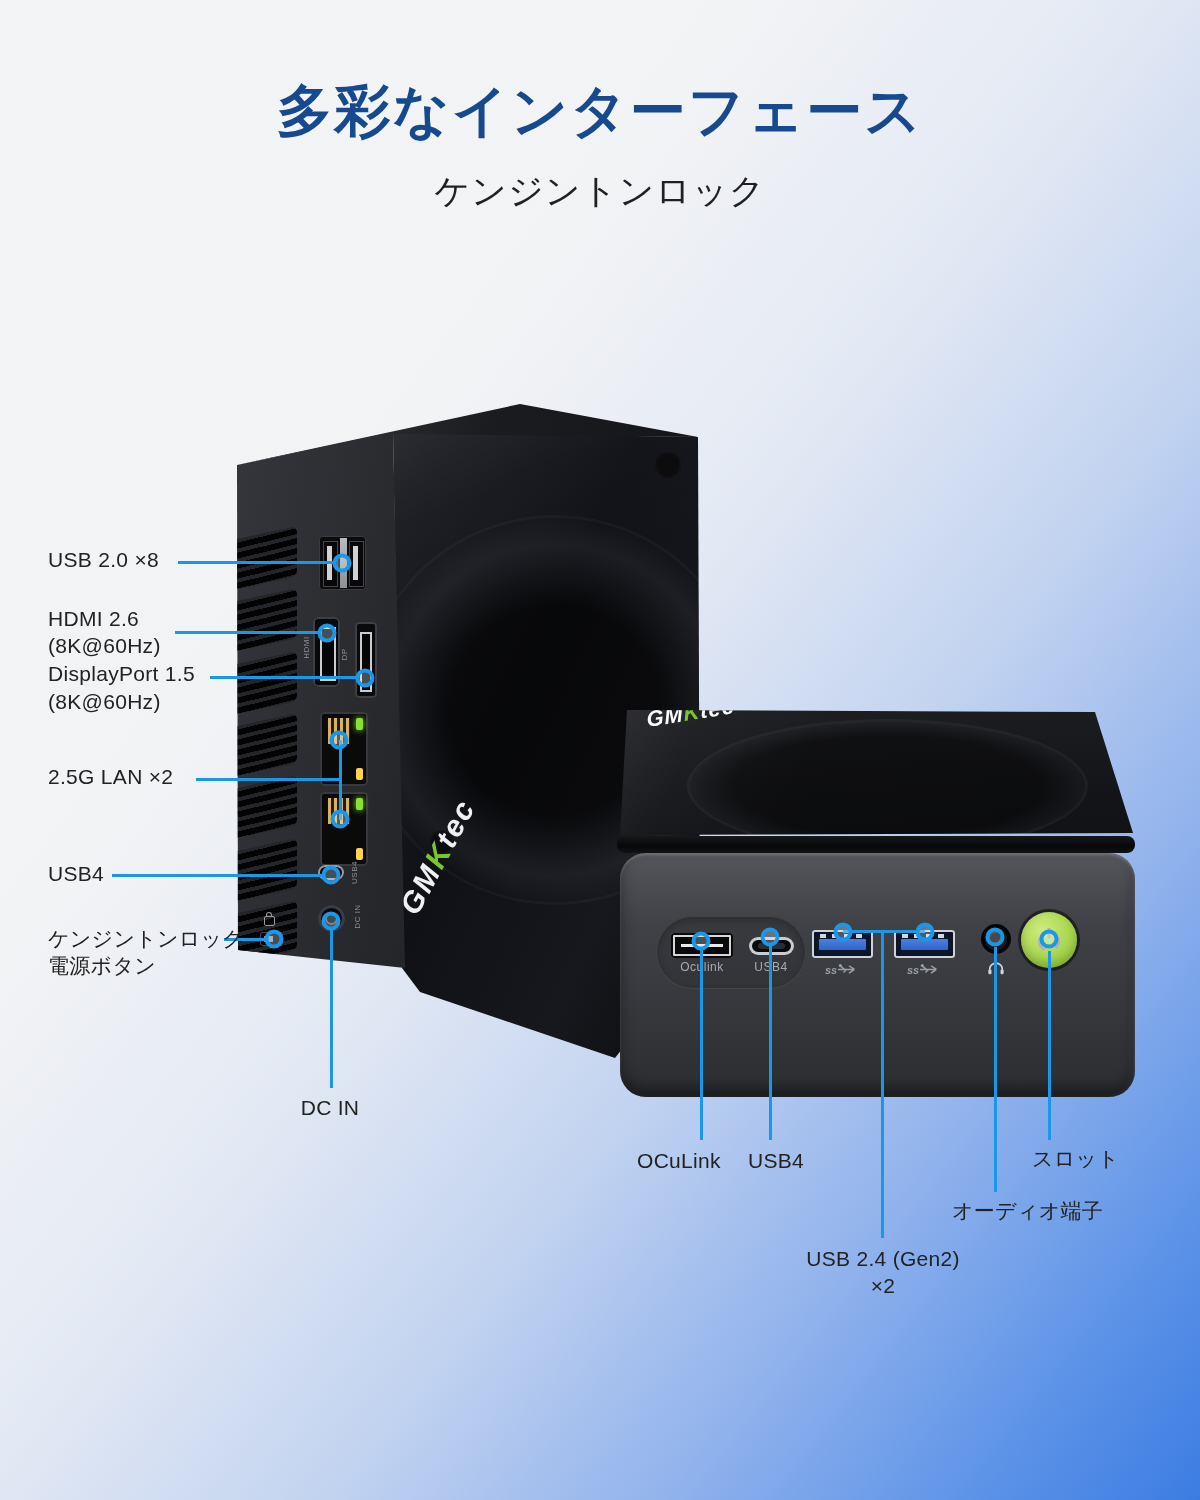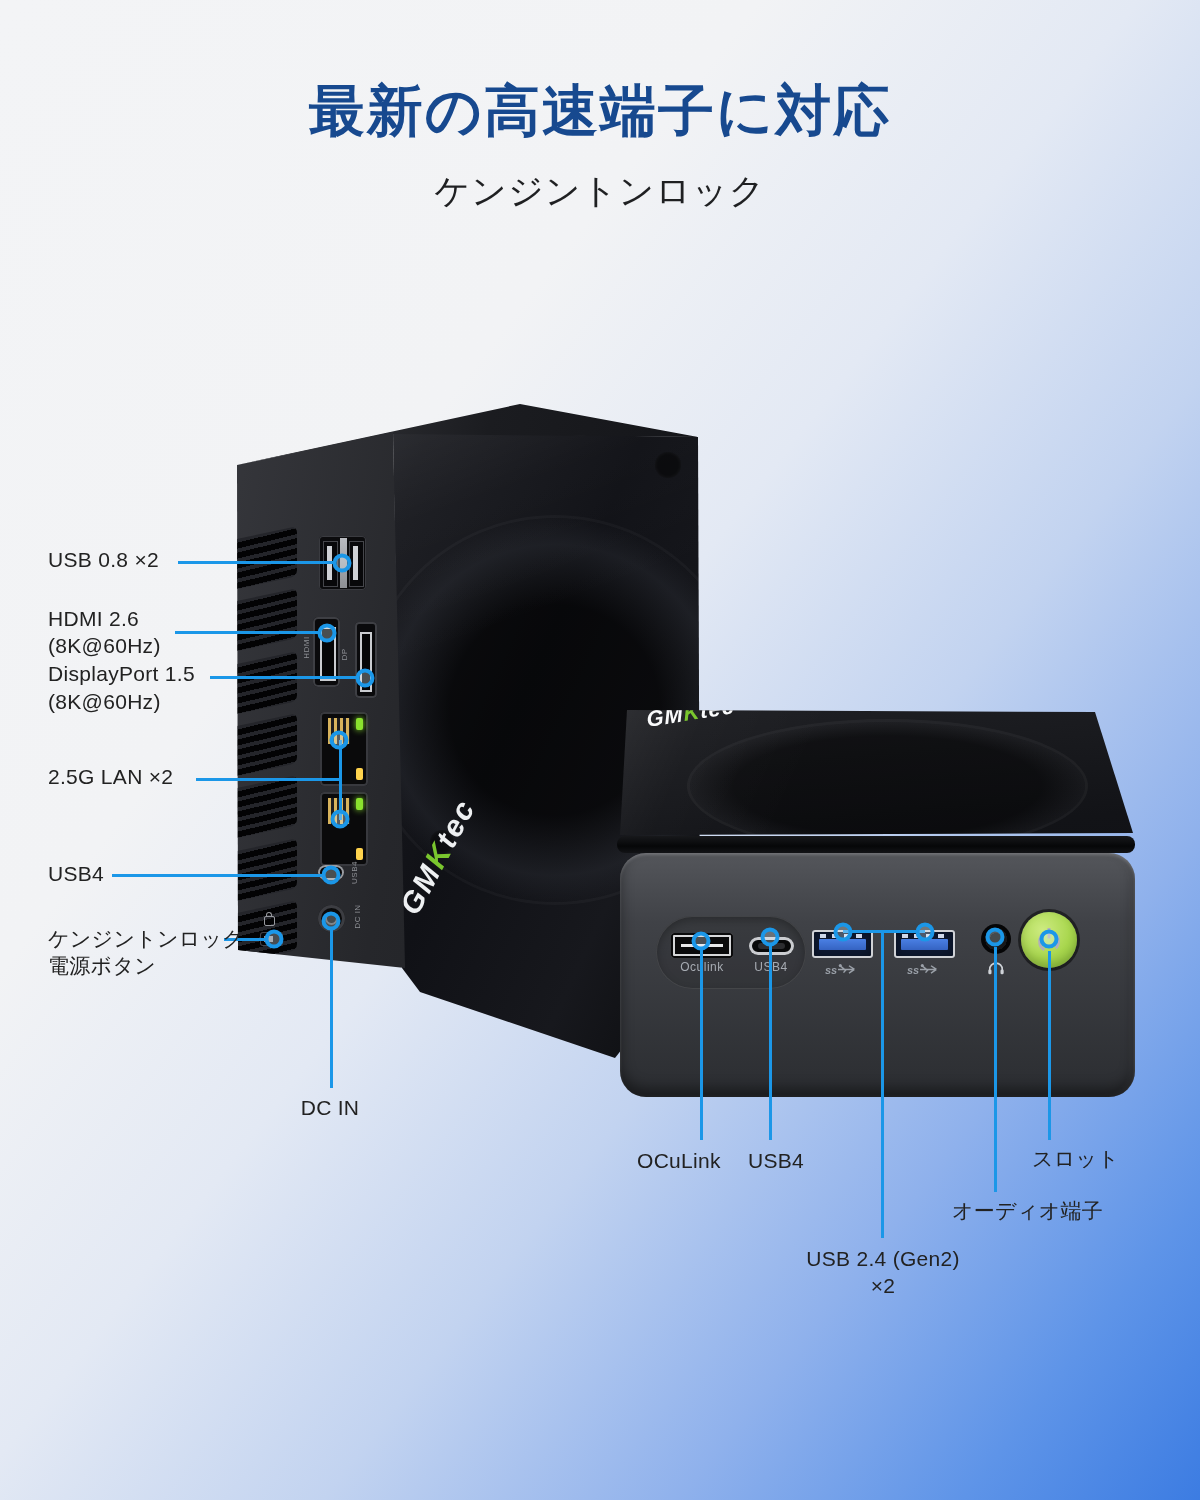--- a/index.html
+++ b/index.html
@@ -106,21 +106,21 @@
   .dot{width:11px;height:11px;border:4px solid #1b97e8;border-radius:50%;
     background:rgba(230,244,255,.30);transform:translate(-50%,-50%);}
   .lbl{font-size:21px;color:#222;white-space:nowrap;letter-spacing:.3px;}
   .lbl.center{transform:translateX(-50%);}
 </style>
 </head>
 <body>
 
 <div class="canvas">
 
-  <div class="title">最新の高速端子に対応</div>
+  <div class="title">多彩なインターフェース</div>
   <div class="subtitle">ケンジントンロック</div>
 
   <div class="pcv">
     <div class="pcv-gloss">
       <div class="pcv-fan"></div>
       <div class="pcv-sheen"></div>
       <div class="foot" style="left:430px;top:52px;width:26px;height:26px;"></div>
       <div class="foot" style="left:205px;top:430px;width:24px;height:24px;"></div>
       <div class="foot" style="left:408px;top:498px;width:24px;height:24px;"></div>
       <div class="pcv-logo"><span>GM</span><span class="logo-green">K</span><span>tec</span></div>
@@ -250,21 +250,21 @@
   <div class="co dot" style="left:331px;top:875px;"></div>
   <div class="co dot" style="left:274px;top:939px;"></div>
   <div class="co dot" style="left:331px;top:921px;"></div>
   <div class="co dot" style="left:701px;top:941px;"></div>
   <div class="co dot" style="left:770px;top:937px;"></div>
   <div class="co dot" style="left:843px;top:932px;"></div>
   <div class="co dot" style="left:925px;top:932px;"></div>
   <div class="co dot" style="left:995px;top:937px;"></div>
   <div class="co dot" style="left:1049px;top:939px;"></div>
 
-  <div class="co lbl" style="left:48px;top:548px;">USB 0.8 ×2</div>
+  <div class="co lbl" style="left:48px;top:548px;">USB 2.0 ×8</div>
   <div class="co lbl" style="left:48px;top:607px;">HDMI 2.6</div>
   <div class="co lbl" style="left:48px;top:634px;">(8K@60Hz)</div>
   <div class="co lbl" style="left:48px;top:662px;">DisplayPort 1.5</div>
   <div class="co lbl" style="left:48px;top:690px;">(8K@60Hz)</div>
   <div class="co lbl" style="left:48px;top:765px;">2.5G LAN ×2</div>
   <div class="co lbl" style="left:48px;top:862px;">USB4</div>
   <div class="co lbl" style="left:48px;top:925px;">ケンジントンロック</div>
   <div class="co lbl" style="left:48px;top:952px;">電源ボタン</div>
   <div class="co lbl center" style="left:330px;top:1096px;">DC IN</div>
   <div class="co lbl" style="left:637px;top:1149px;">OCuLink</div>

